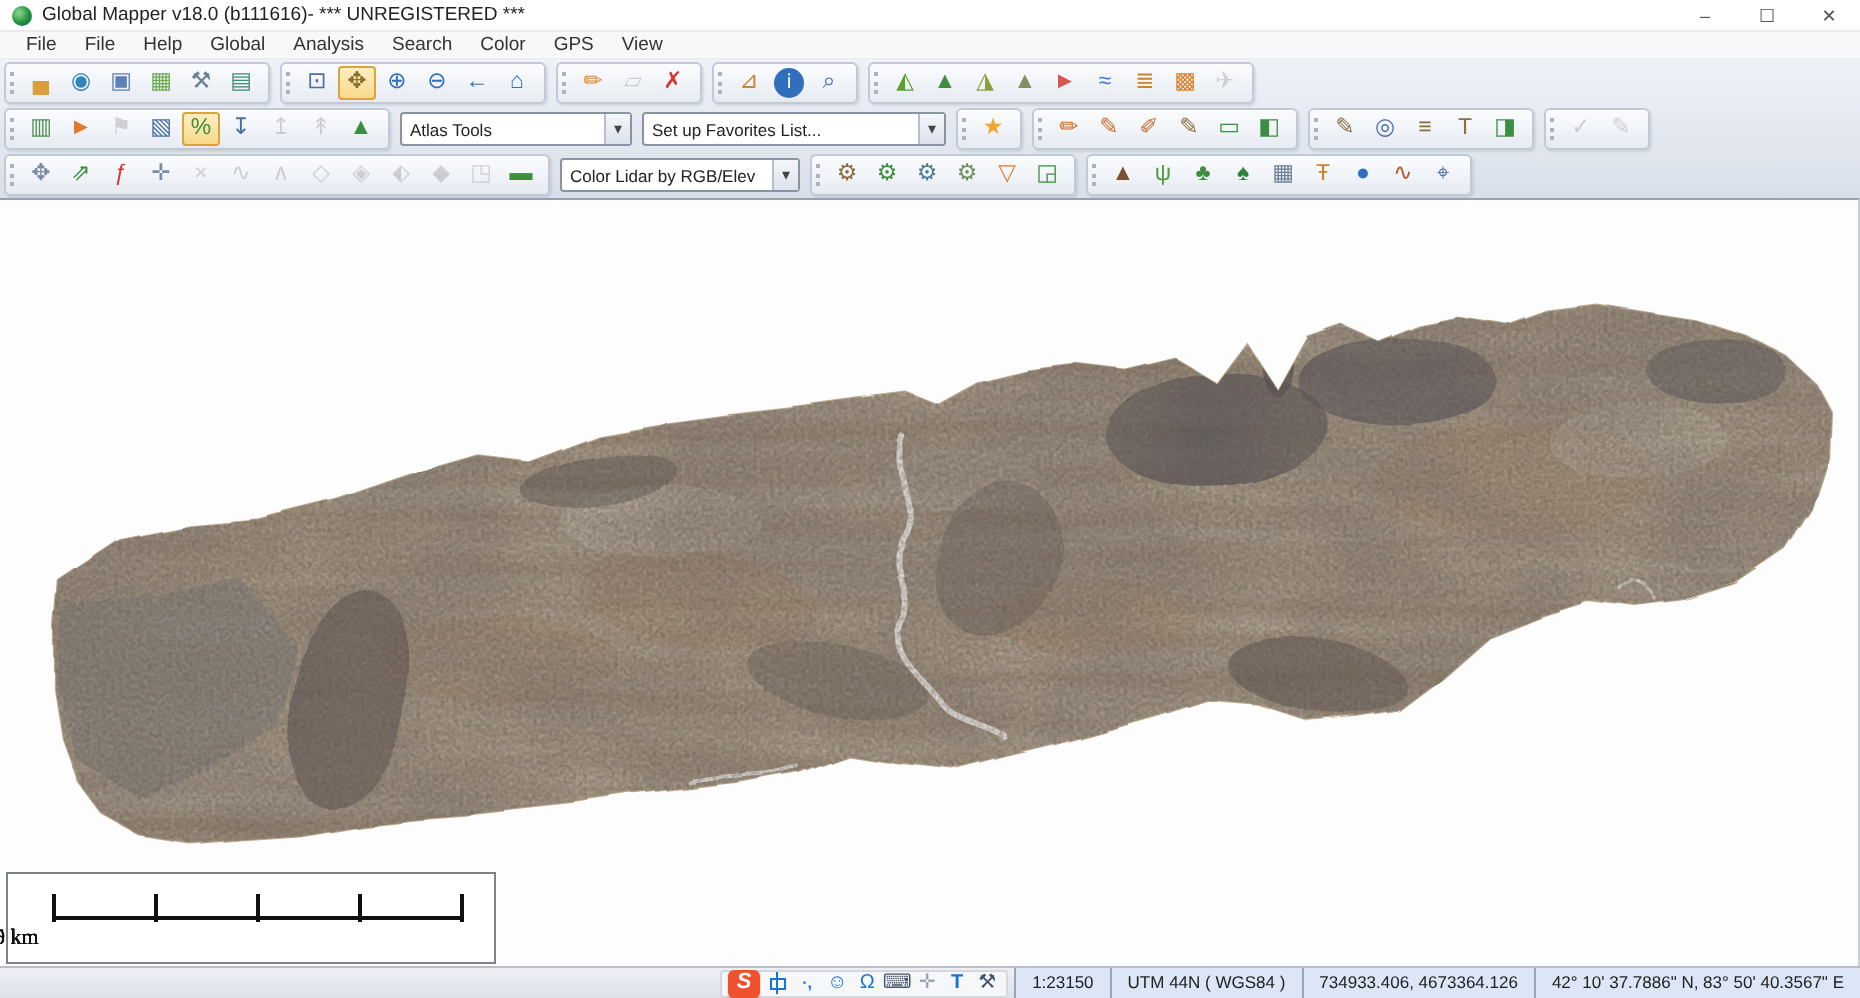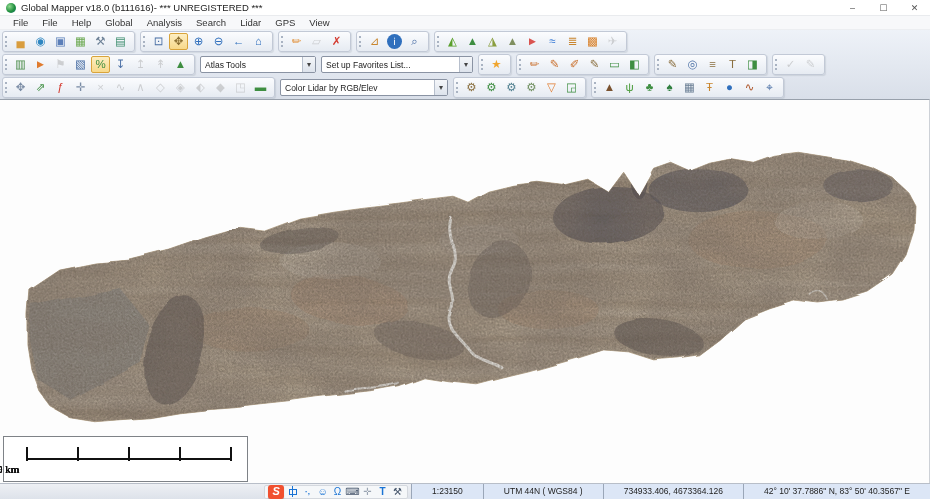--- a/index.html
+++ b/index.html
@@ -40,21 +40,21 @@
   [data-name="feature-info-icon"]{border-radius:50%;width:15px;height:15px;margin:1px 2px;font-size:10px;}
 
   .combo{height:17px;background:#fff;border:1px solid #8a93a3;border-radius:2px;
          display:flex;align-items:center;font-size:8.5px;color:#222;margin-right:5px;}
   .combo-value{padding:0 4px;white-space:nowrap;overflow:hidden;flex:1;}
   .combo-arrow{width:13px;height:15px;display:flex;align-items:center;justify-content:center;
          background:linear-gradient(#f4f6f9,#dde3ec);border-left:1px solid #b7bfcc;
          font-size:8px;color:#444;}
   .combo.w-shader{width:116px;}
   .combo.w-fav{width:152px;justify-content:center;}
-  .combo.w-lidar{width:168px;}
+  .combo.w-lidar{width:120px;}
 
   
   .map-area{flex:1 1 auto;position:relative;background:#fdfdfd;
             border-top:1px solid #98a0ab;border-right:1px solid #cdd1d7;overflow:hidden;}
   .map-area svg{position:absolute;left:0;top:0;}
 
   
   .scalebar{position:absolute;left:3px;bottom:1px;width:245px;height:46px;
             background:#fff;border:1.5px solid #7e8287;}
   .sb-line{position:absolute;left:22px;top:21px;width:206px;height:2px;background:#111;}
@@ -75,21 +75,21 @@
   .ime-icon .g{pointer-events:none;}
   [data-name="sogou-logo-icon"]{width:16px;height:14px;border-radius:3px;font-weight:bold;
             font-style:italic;font-size:11px;box-shadow:0 1px 1px rgba(0,0,0,.25);}
   [data-name="punctuation-mode-icon"]{font-size:8px;font-weight:bold;}
   [data-name="skin-center-icon"]{font-weight:bold;}
   .shape-zhong .g{font-size:0;}
   .shape-zhong::before{content:"";position:absolute;left:2.5px;right:2.5px;top:3.5px;bottom:3.5px;
             border:1.5px solid currentColor;}
   .shape-zhong::after{content:"";position:absolute;left:50%;top:1px;bottom:1px;width:1.5px;
             margin-left:-0.75px;background:currentColor;}
-  .status-field{height:15px;line-height:14px;padding:0 20px;white-space:nowrap;
+  .status-field{height:15px;line-height:14px;padding:0 8px;white-space:nowrap;
             background:#dce6f6;border-left:1px solid #9aa6b8;}
 </style>
 </head>
 <body>
 
 <div class="window" data-name="global-mapper-window">
 
   <div class="titlebar" data-name="titlebar">
     <span class="app-icon" data-name="app-icon"></span>
     <span class="title" data-name="window-title">Global Mapper v18.0 (b111616)- *** UNREGISTERED ***</span>
@@ -102,21 +102,21 @@
   </div>
 
   <div class="menubar" data-name="menubar">
 
   <span class="menu-item" data-name="menu-file"><span data-name="menu-item-label">File</span></span>
       <span class="menu-item" data-name="menu-edit"><span data-name="menu-item-label">File</span></span>
       <span class="menu-item" data-name="menu-view"><span data-name="menu-item-label">Help</span></span>
       <span class="menu-item" data-name="menu-tools"><span data-name="menu-item-label">Global</span></span>
       <span class="menu-item" data-name="menu-analysis"><span data-name="menu-item-label">Analysis</span></span>
       <span class="menu-item" data-name="menu-layer"><span data-name="menu-item-label">Search</span></span>
-      <span class="menu-item" data-name="menu-search"><span data-name="menu-item-label">Lidar</span></span>
+      <span class="menu-item" data-name="menu-search"><span data-name="menu-item-label">Color</span></span>
       <span class="menu-item" data-name="menu-gps"><span data-name="menu-item-label">GPS</span></span>
       <span class="menu-item" data-name="menu-help"><span data-name="menu-item-label">View</span></span>
     </div>
 
   <div class="toolbars" data-name="toolbar-band">
 
     <div class="toolbar-row" data-name="toolbar-row-1">
       <div class="tgroup" data-name="file-toolbar-group">
 
       <span class="ticon" data-name="open-file-icon" style="color: rgb(217, 157, 62);">

